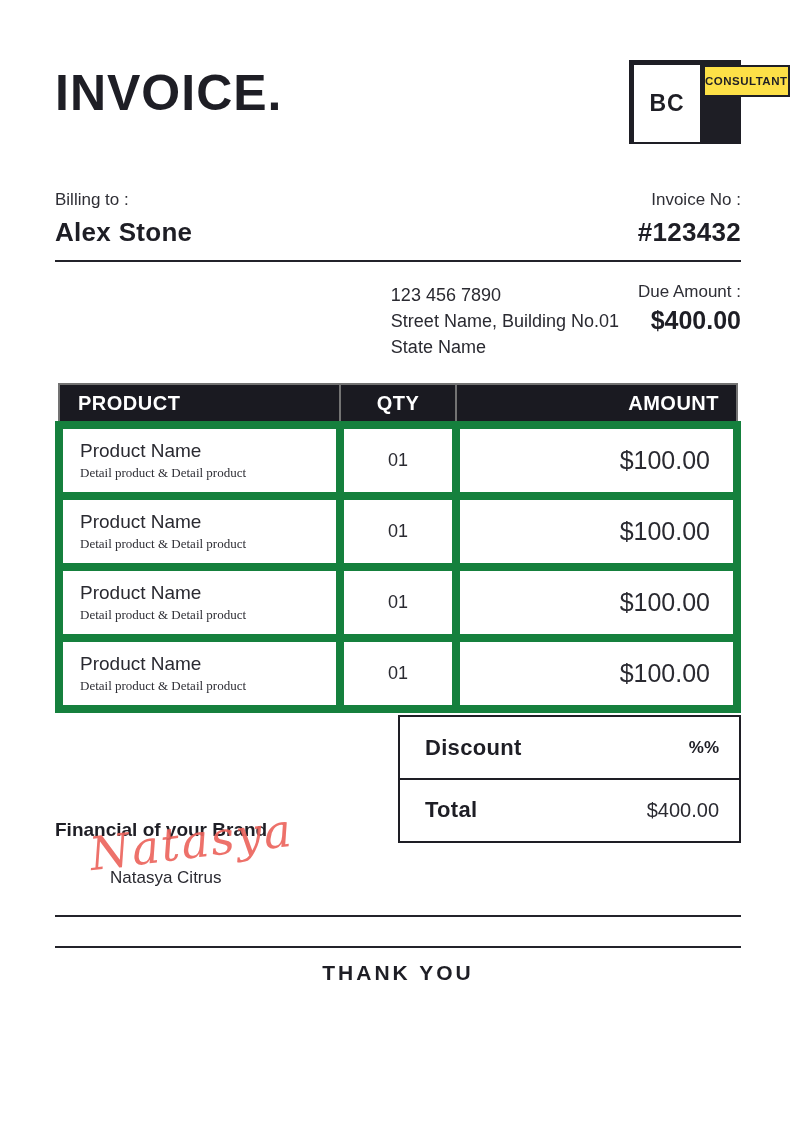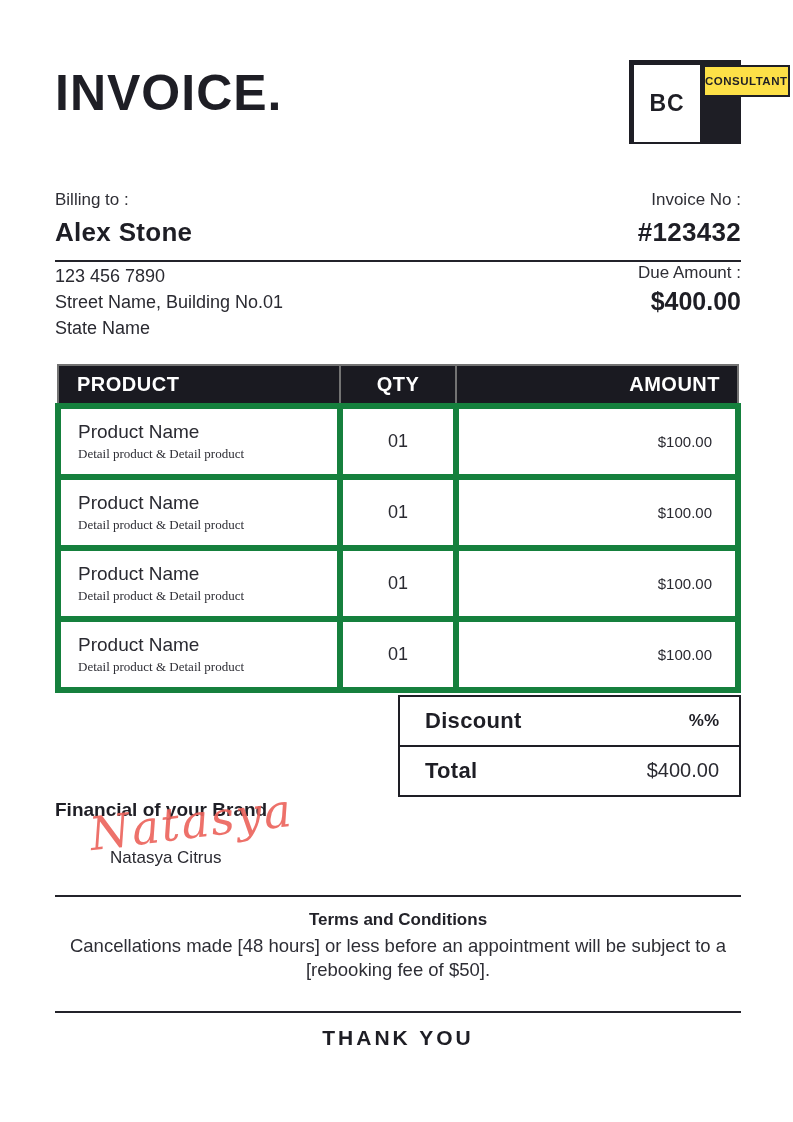--- a/index.html
+++ b/index.html
@@ -64,24 +64,25 @@
     align-items: flex-end;
     gap: 28px;
   }
   .label { font-size: 17px; color: #2e2e35; }
   .big-val { font-size: 26px; font-weight: 700; color: #1e1e25; margin-top: 7px; letter-spacing: 0.3px; }
   .right-col { text-align: right; }
   .rule { border: none; border-top: 2.5px solid #23232a; margin-top: 12px; }
 
   
   .contact-row {
-    margin-top: 1px;
-    display: flex;
-    justify-content: space-between;
+    margin-top: 20px;
+    display: flex;
+    justify-content: flex-end;
     align-items: flex-start;
+    gap: 19px;
   }
   .contact-lines div { font-size: 18px; line-height: 26px; color: #2a2a31; }
   .due-amount { font-size: 25px; font-weight: 700; color: #1e1e25; margin-top: 4px; }
 
   
   table.items {
     width: 100%;
     margin-top: 23px;
     border-collapse: collapse;
   }
@@ -91,40 +92,40 @@
     font-size: 20px;
     font-weight: 700;
     letter-spacing: 0.5px;
     height: 41px;
     border: 2px solid #737373;
   }
   th.col-product { width: 41.4%; text-align: left; padding-left: 18px; }
   th.col-qty     { width: 17.2%; text-align: center; }
   th.col-amount  { width: 41.4%; text-align: right; padding-right: 17px; }
   table.items td {
-    border: 6px solid #15803d;
+    border: 8px solid #15803d;
     height: 71px;
     vertical-align: middle;
   }
   td.cell-product { padding-left: 17px; }
   .prod-name { font-size: 19px; color: #2a2a31; }
   .prod-detail { font-size: 13px; color: #2e2e35; margin-top: 3px; font-family: Liberation Serif, serif; }
   td.cell-qty { text-align: center; font-size: 18px; }
-  td.cell-amount { text-align: right; padding-right: 23px; font-size: 15px; }
+  td.cell-amount { text-align: right; padding-right: 23px; font-size: 25px; }
 
   
   .below-table {
     display: flex;
     justify-content: space-between;
     align-items: flex-start;
   }
   .totals { width: 343px; margin-top: 2px; }
   .tot-row {
     border: 2.5px solid #1e1e25;
-    height: 52px;
+    height: 65px;
     display: flex;
     align-items: center;
     justify-content: space-between;
     padding: 0 20px 0 25px;
     background: #ffffff;
     gap: 28px;
   }
   .tot-row + .tot-row { margin-top: -2.5px; }
   .tot-label { font-size: 22px; font-weight: 700; color: #1e1e25; letter-spacing: 0.3px; }
   .discount-val { font-size: 17px; font-weight: 700; color: #1e1e25; }
@@ -255,20 +256,16 @@
         <span class="discount-val">%%</span>
       </div>
       <div class="tot-row">
         <span class="tot-label">Total</span>
         <span class="total-val">$400.00</span>
       </div>
     </div>
   </div>
 
   <hr class="terms-rule">
-  <div class="terms">
-    <div class="terms-title">Terms and Conditions</div>
-    <div class="terms-body">Cancellations made [48 hours] or less before an appointment will be subject to a [rebooking fee of $50].</div>
-  </div>
   <hr class="thanks-rule">
   <div class="thank-you">THANK YOU</div>
 
 </div>
 
 </body></html>

